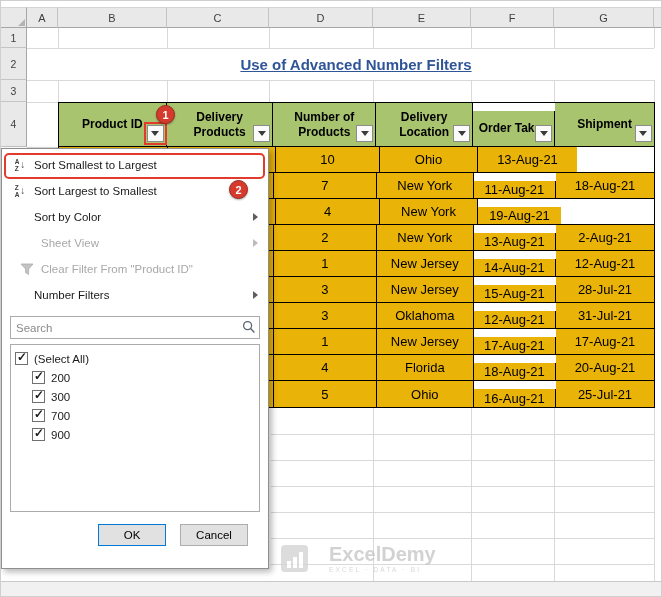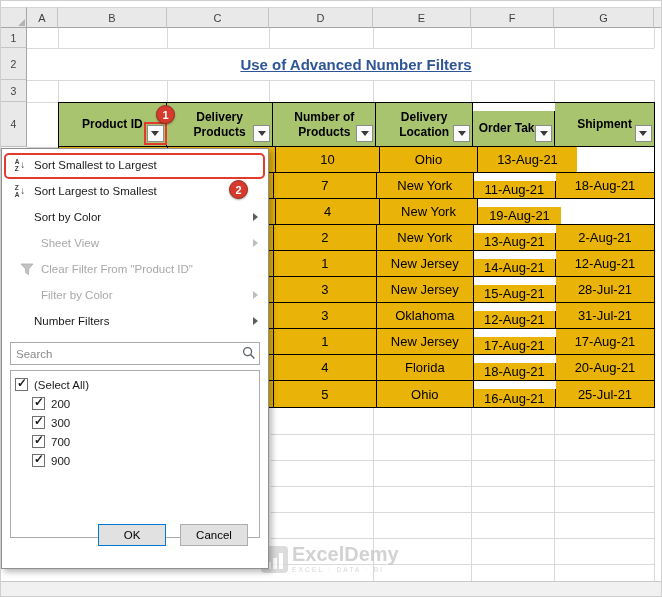--- a/index.html
+++ b/index.html
@@ -95,21 +95,21 @@
   .badge { position:absolute; width:19px; height:19px; border-radius:50%;
     background:var(--badge-red, #d53a2d); border:1px solid #9e2b20; color:#fff;
     font-size:11px; font-weight:bold; display:flex; align-items:center; justify-content:center;
     z-index:30; box-shadow:0 1px 2px rgba(0,0,0,0.35); }
   #badge1 { left:155px; top:104px; }
   #badge2 { left:228px; top:179px; }
 
   
   .bottom-strip { position:absolute; left:0; right:0; top:580px; height:17px;
     background:#f1f1f1; border-top:1px solid #c9c9c9; }
-  .watermark { position:absolute; left:260px; top:543px; display:flex; align-items:flex-end; gap:4px;
+  .watermark { position:absolute; left:280px; top:543px; display:flex; align-items:center; gap:21px;
     opacity:0.8; z-index:5; }
   .wm-logo { width:27px; height:27px; background:#d4d4d4; border-radius:4px;
     display:flex; align-items:flex-end; justify-content:center; gap:2px; padding:4px 5px; }
   .wm-bar { width:4px; background:#fff; }
   .wm-bar.b1 { height:7px; } .wm-bar.b2 { height:11px; } .wm-bar.b3 { height:16px; }
   .wm-name { font-size:20px; font-weight:bold; color:#c8c8c8; line-height:20px; }
   .wm-tagline { font-size:6.5px; letter-spacing:2.2px; color:#cdcdcd; margin-top:2px; }
 </style>
 </head>
 <body>
@@ -318,25 +318,20 @@
         <span class="submenu-arrow"></span>
       </div>
       <div class="menu-item disabled">
         <span class="mi-icon">
           <svg width="14" height="13" viewBox="0 0 14 13">
               <path d="M1 1h12L8.6 6v5.4L5.6 9.6V6z" fill="#c4c4c4" stroke="#ababab" stroke-width="0.8"></path>
             </svg>
         </span>
         <span class="mi-label">Clear Filter From "Product ID"</span>
       </div>
-      <div class="menu-item disabled">
-        <span class="mi-icon"></span>
-        <span class="mi-label">Filter by Color</span>
-        <span class="submenu-arrow"></span>
-      </div>
       <div class="menu-item">
         <span class="mi-icon"></span>
         <span class="mi-label">Number Filters</span>
         <span class="submenu-arrow"></span>
       </div>
     </div>
 
     <div class="red-box"></div>
 
     <div class="search-row">

